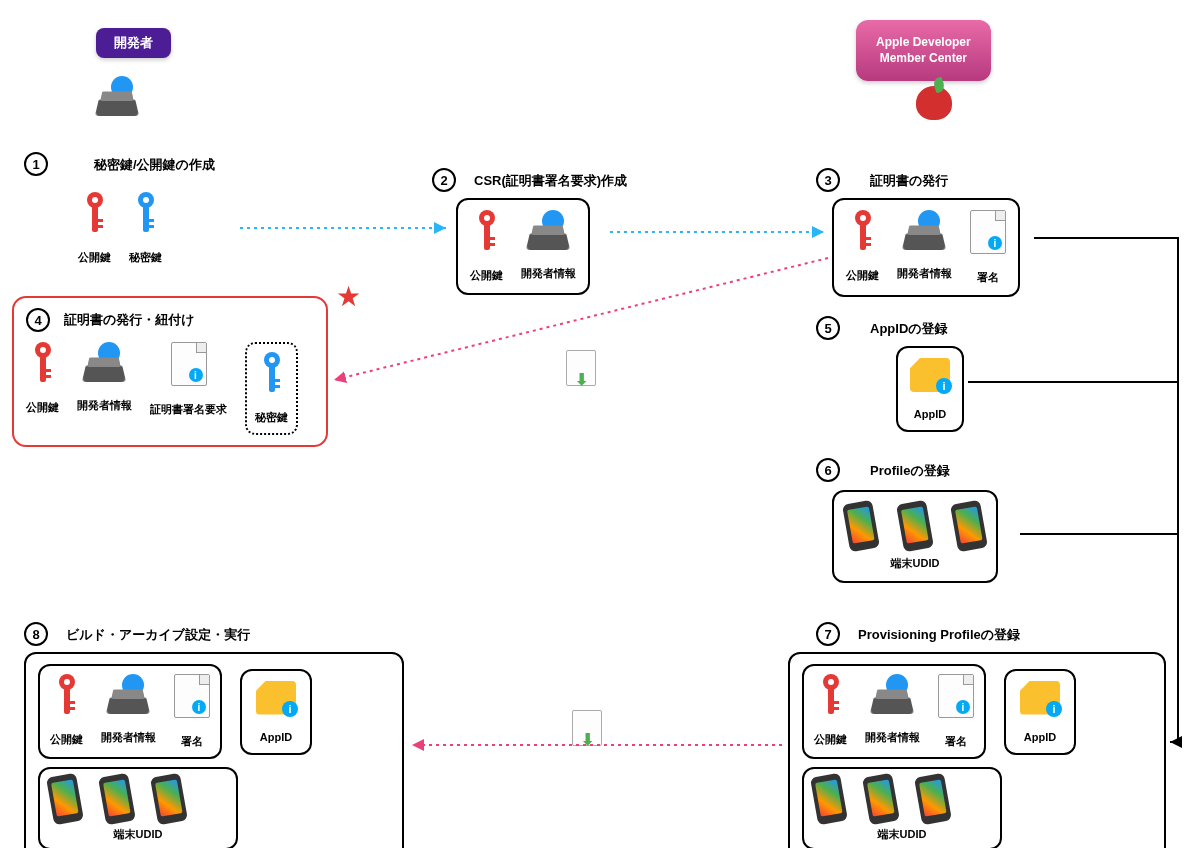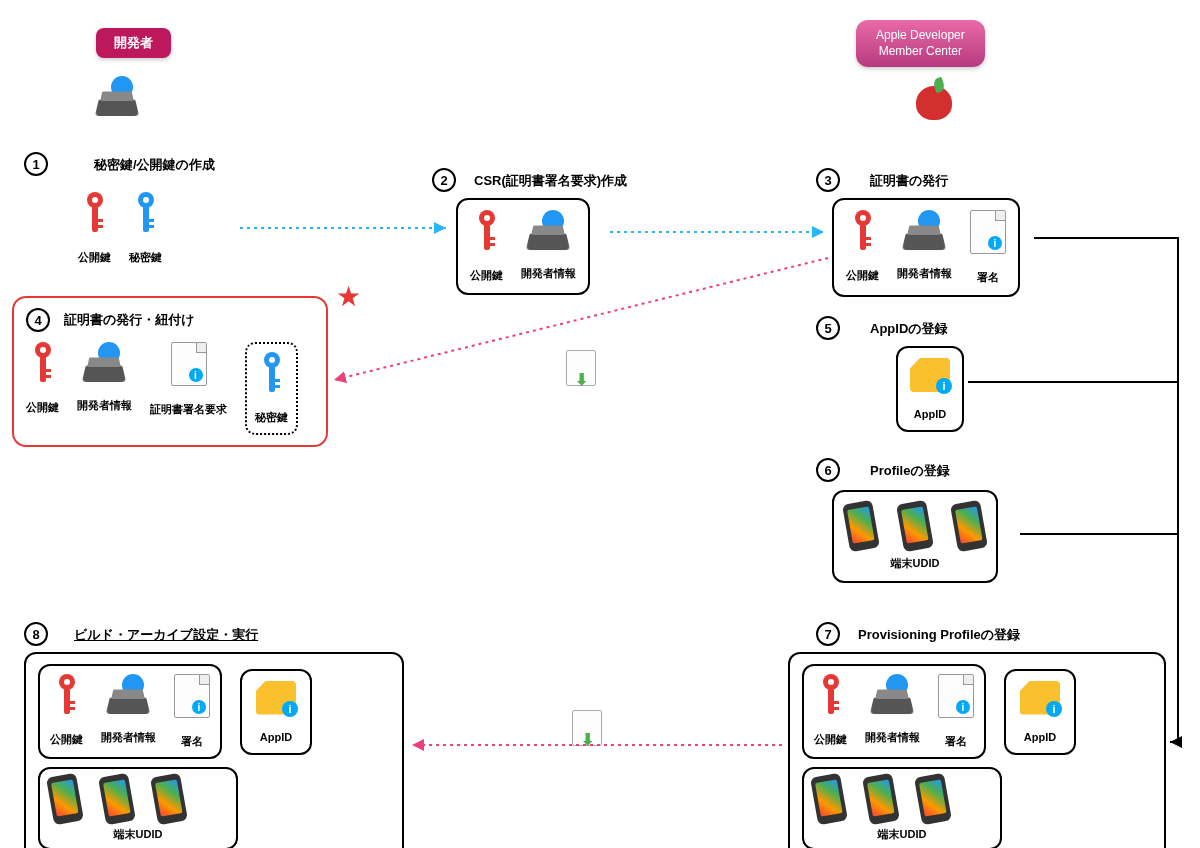--- a/index.html
+++ b/index.html
@@ -10,34 +10,34 @@
     height: 848px;
     background: #fff;
     font-family: "Hiragino Kaku Gothic ProN", "Meiryo", Arial, sans-serif;
     position: relative;
     font-size: 12px;
   }
   .abs { position: absolute; }
 
   
   .badge-dev {
-    background: #be185d;
+    background: #4c1d95;
     color: #fff;
     border-radius: 8px;
     padding: 6px 18px;
     font-weight: 700;
     font-size: 13px;
     box-shadow: 0 2px 4px rgba(0,0,0,.2);
   }
   .badge-apple {
     background: linear-gradient(#e86aa6, #b73a80);
     color: #fff;
     border-radius: 12px;
-    padding: 8px 20px;
-    font-weight: 400;
+    padding: 15px 20px;
+    font-weight: 700;
     font-size: 12px;
     text-align: center;
     box-shadow: 0 2px 4px rgba(0,0,0,.2);
     line-height: 1.3;
   }
 
   .step-num {
     display: inline-flex;
     width: 24px; height: 24px;
     border: 2px solid #000;
@@ -310,21 +310,21 @@
     <div class="row" style="gap:22px;">
       <div class="phone"></div>
       <div class="phone"></div>
       <div class="phone"></div>
     </div>
     <div class="lbl" style="text-align:center;margin-top:4px;">端末UDID</div>
   </div>
 </div>
 
 <div class="abs" style="left:24px; top:622px;"><span class="step-num">8</span></div>
-<div class="abs step-title" style="left:74px; top:626px;text-decoration:underline;">ビルド・アーカイブ設定・実行</div>
+<div class="abs step-title" style="left:66px; top:626px;">ビルド・アーカイブ設定・実行</div>
 <div class="abs box" style="left:24px; top:652px; width:380px;">
   <div class="row" style="align-items:center;">
     <div class="box" style="padding:8px 10px;">
       <div class="row">
         <div class="item">
             <div class="key key-red">
               <div class="hole"></div>
               <div class="tooth"></div>
               <div class="tooth2"></div>
             </div>

